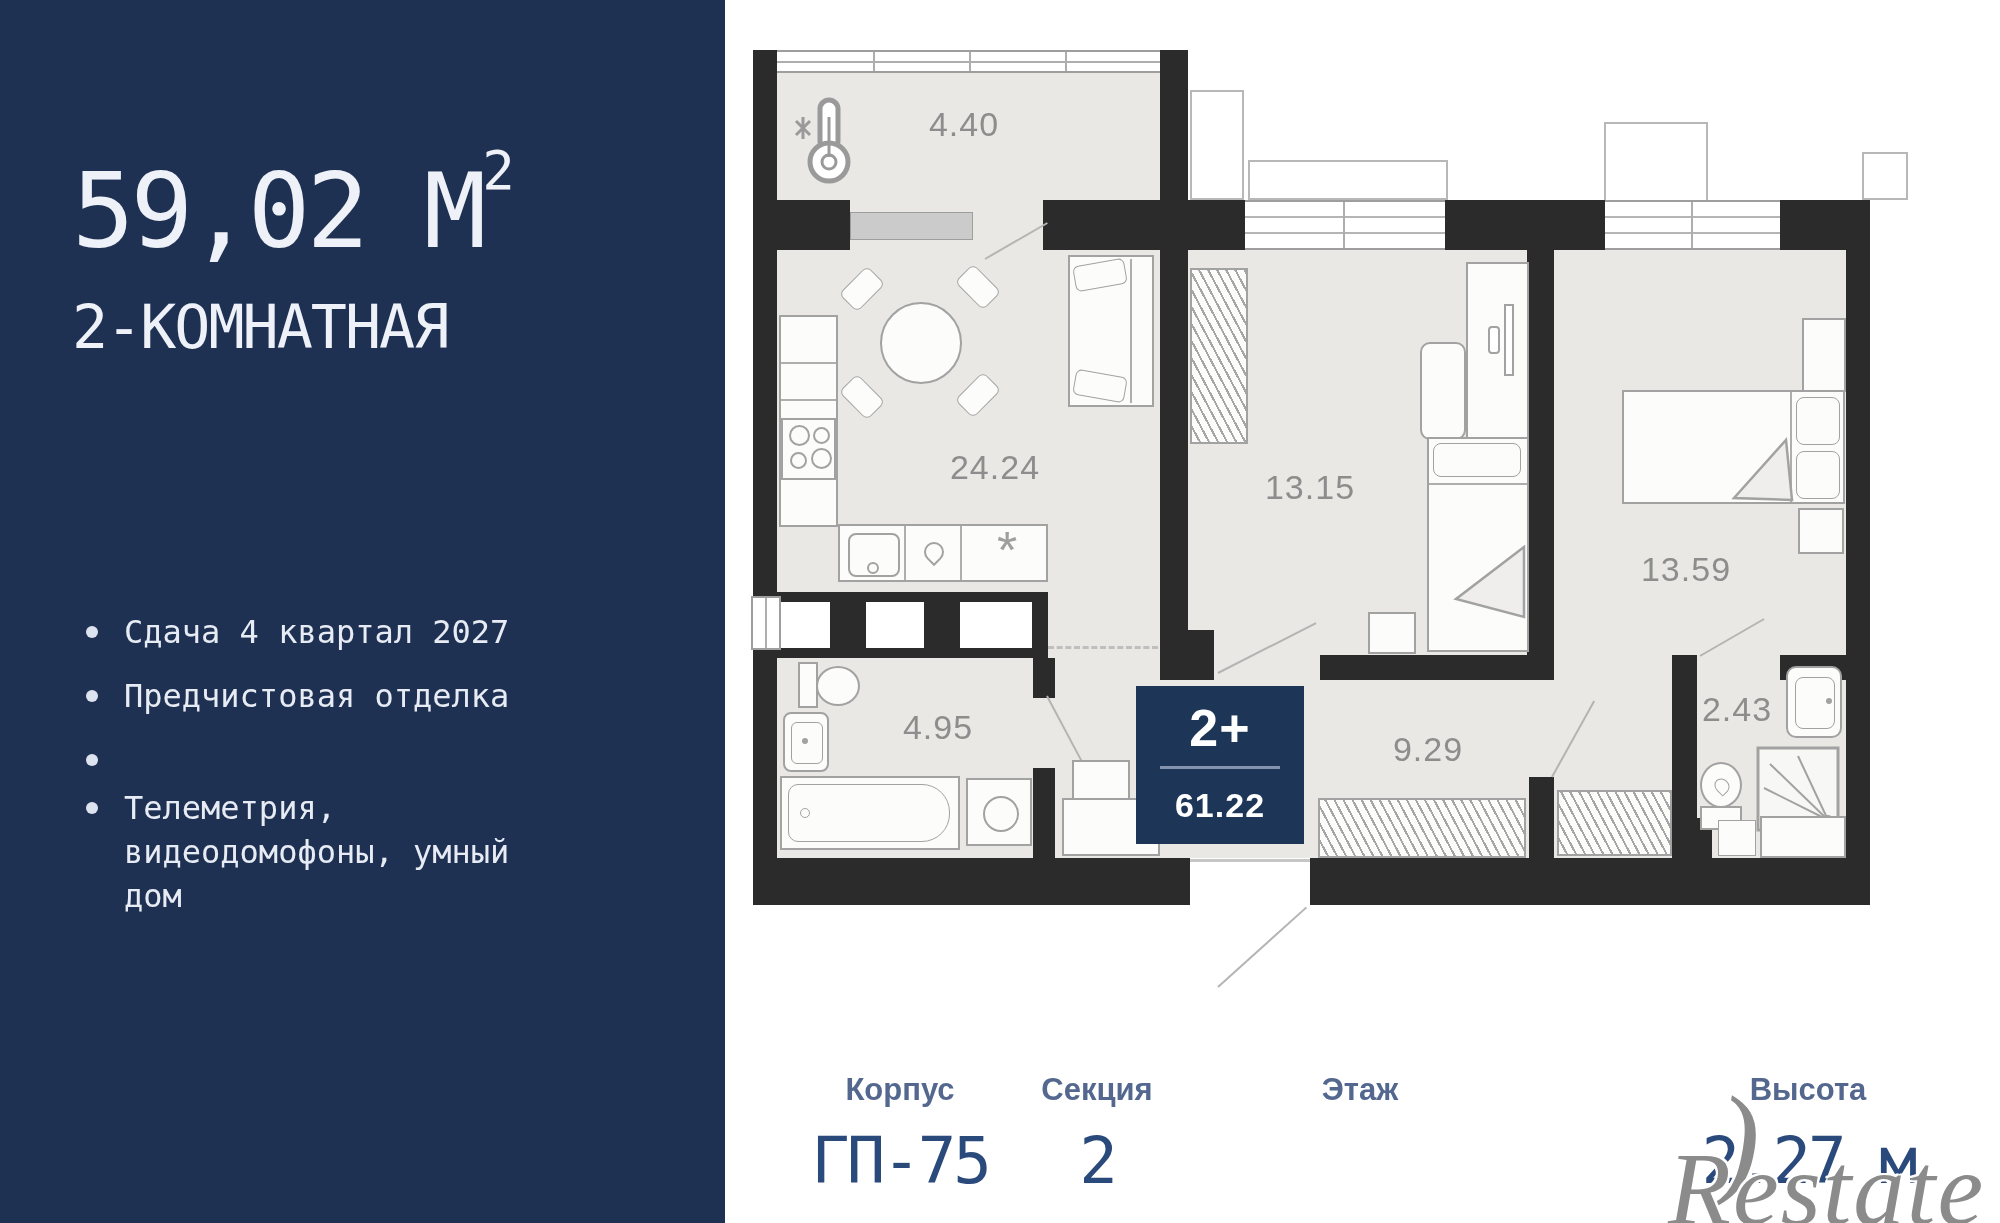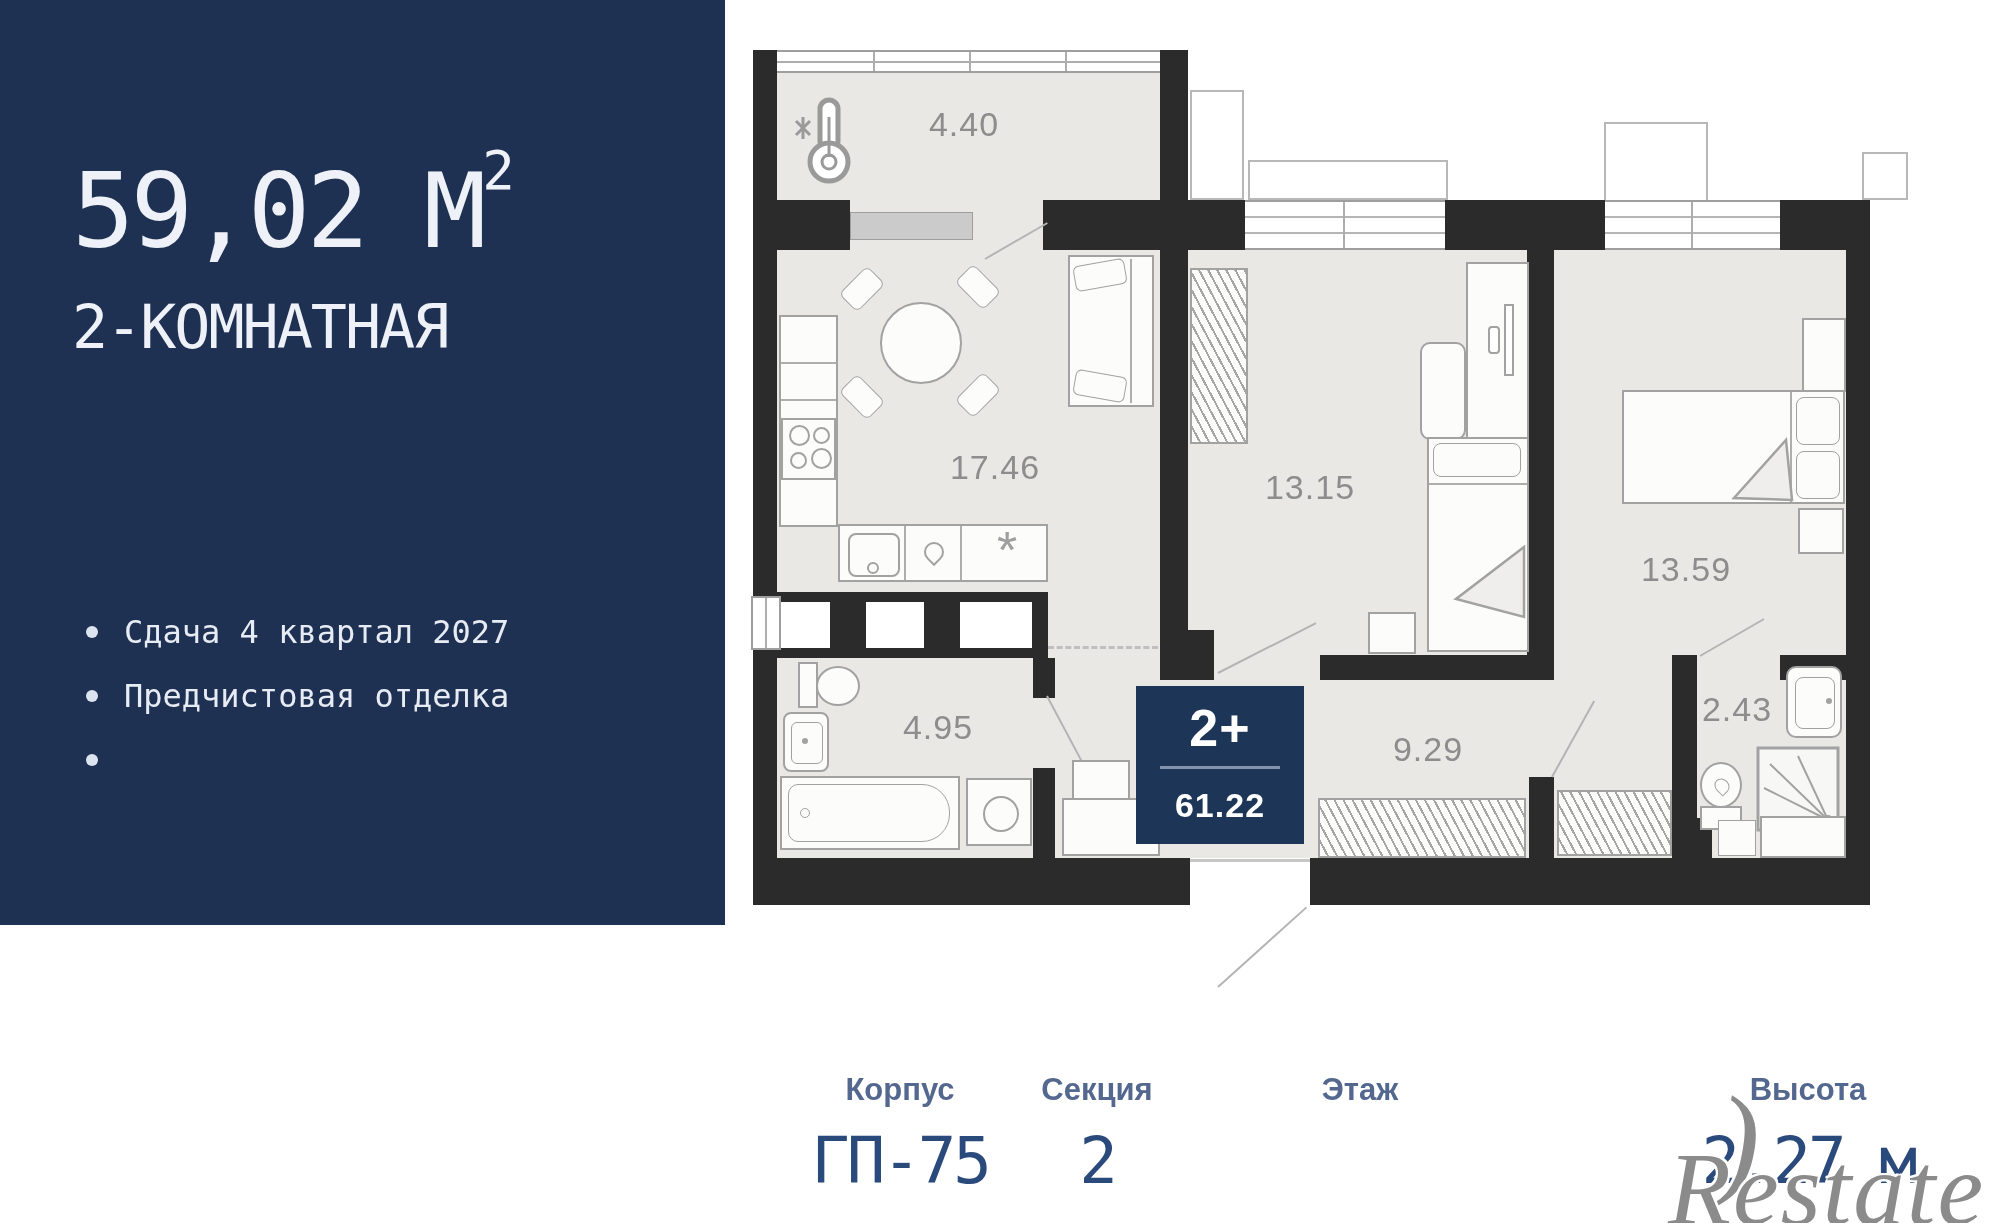--- a/index.html
+++ b/index.html
@@ -13,21 +13,21 @@
   .round{border-radius:50%;}
   .hatch{background-image:repeating-linear-gradient(62deg,rgba(0,0,0,0) 0 6px,#a6a6a6 6px 8px);}
   .gline{position:absolute;background:#aeaeae;}
   .leaf{position:absolute;height:2px;background:#b4b4b4;transform-origin:0 50%;}
   .dashed{position:absolute;border-top:3px dashed #bfbfbf;}
   .room-label{position:absolute;transform:translateX(-50%);color:#8d8d8d;font-size:34px;letter-spacing:1px;white-space:nowrap;}
   .win{position:absolute;background:#ffffff;box-sizing:border-box;border-top:2px solid #9e9e9e;border-bottom:2px solid #9e9e9e;}
   .win .wl{position:absolute;left:0;width:100%;height:2px;background:#b5b5b5;}
   .prot{position:absolute;background:#ffffff;border:2px solid #b8b8b8;box-sizing:border-box;}
 
-  .sidebar{position:absolute;left:0;top:0;width:725px;height:925px;background:#1e3153;color:#eef1f7;
+  .sidebar{position:absolute;left:0;top:0;width:725px;height:1223px;background:#1e3153;color:#eef1f7;
            font-family:"DejaVu Sans Mono",monospace;}
   .area-line{position:absolute;left:72px;top:150px;font-size:104px;letter-spacing:-4px;white-space:nowrap;}
   .area-line .sup{font-size:54px;position:relative;top:-58px;letter-spacing:0;}
   .type-line{position:absolute;left:72px;top:292px;font-size:60px;letter-spacing:-2px;white-space:nowrap;}
   .features{position:absolute;left:86px;top:610px;width:480px;display:flex;flex-direction:column;gap:20px;}
   .feature{display:flex;font-size:32px;line-height:44px;color:#e7ebf4;}
   .feature .dot{width:12px;height:12px;border-radius:50%;background:#dde4f0;margin:16px 26px 0 0;flex:none;}
 
   .badge{position:absolute;left:1136px;top:686px;width:168px;height:158px;background:#1d3557;color:#fff;text-align:center;}
   .badge .r{font-size:52px;font-weight:bold;margin-top:12px;letter-spacing:1px;}
@@ -56,20 +56,24 @@
       <div class="feature">
           <span class="dot"></span>
           <span>Сдача 4 квартал 2027</span>
         </div>
       <div class="feature">
           <span class="dot"></span>
           <span>Предчистовая отделка</span>
         </div>
       <div class="feature">
           <span class="dot"></span>
+        </div>
+      <div class="feature">
+          <span class="dot"></span>
+          <span>Телеметрия, видеодомофоны, умный дом</span>
         </div>
     </div>
   </div>
 
   <div>
 
     <div class="fill" style="left:775px;top:73px;width:387px;height:127px;"></div>
     <div class="fill" style="left:850px;top:200px;width:193px;height:50px;"></div>
     <div class="fill" style="left:777px;top:250px;width:1069px;height:608px;"></div>
 
@@ -230,21 +234,21 @@
       <line x1="72" y1="74" x2="14" y2="18" stroke="#a2a2a2" stroke-width="2"></line>
       <line x1="72" y1="74" x2="8" y2="42" stroke="#a2a2a2" stroke-width="2"></line>
       <line x1="72" y1="74" x2="42" y2="10" stroke="#a2a2a2" stroke-width="2"></line>
       <line x1="10" y1="74" x2="58" y2="74" stroke="#a2a2a2" stroke-width="2"></line>
       <circle cx="72" cy="74" r="4" fill="none" stroke="#a2a2a2" stroke-width="2"></circle>
     </svg>
     <div class="furn thin" style="left:1718px;top:820px;width:38px;height:36px;"></div>
     <div class="furn" style="left:1760px;top:816px;width:86px;height:42px;"></div>
 
     <span class="room-label" style="left:964px;top:105px;">4.40</span>
-    <span class="room-label" style="left:995px;top:448px;">17.46</span>
+    <span class="room-label" style="left:995px;top:448px;">24.24</span>
     <span class="room-label" style="left:1310px;top:468px;">13.15</span>
     <span class="room-label" style="left:1686px;top:550px;">13.59</span>
     <span class="room-label" style="left:938px;top:708px;">4.95</span>
     <span class="room-label" style="left:1428px;top:730px;">9.29</span>
     <span class="room-label" style="left:1737px;top:690px;">2.43</span>
 
     <div class="badge">
       <div class="r">2+</div>
       <div class="ln"></div>
       <div class="a">61.22</div>

